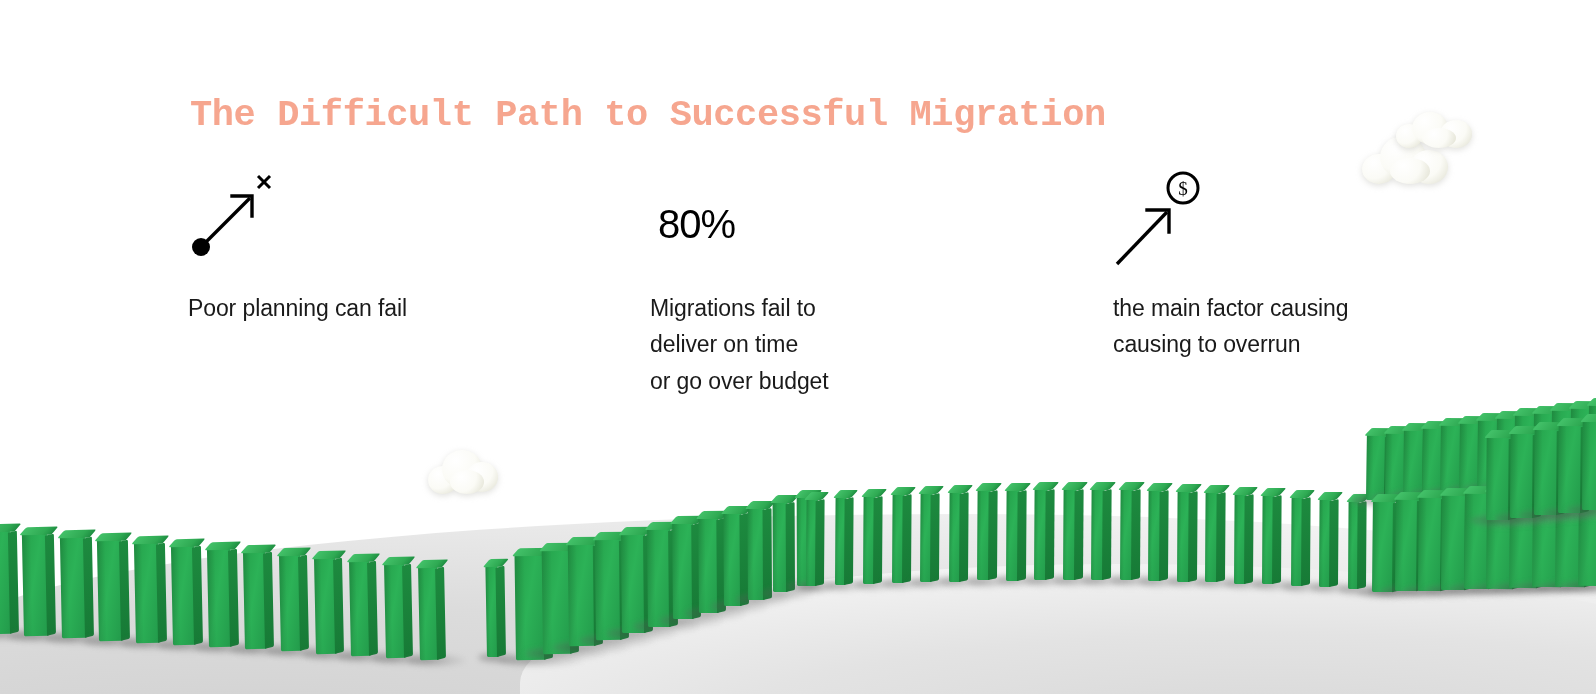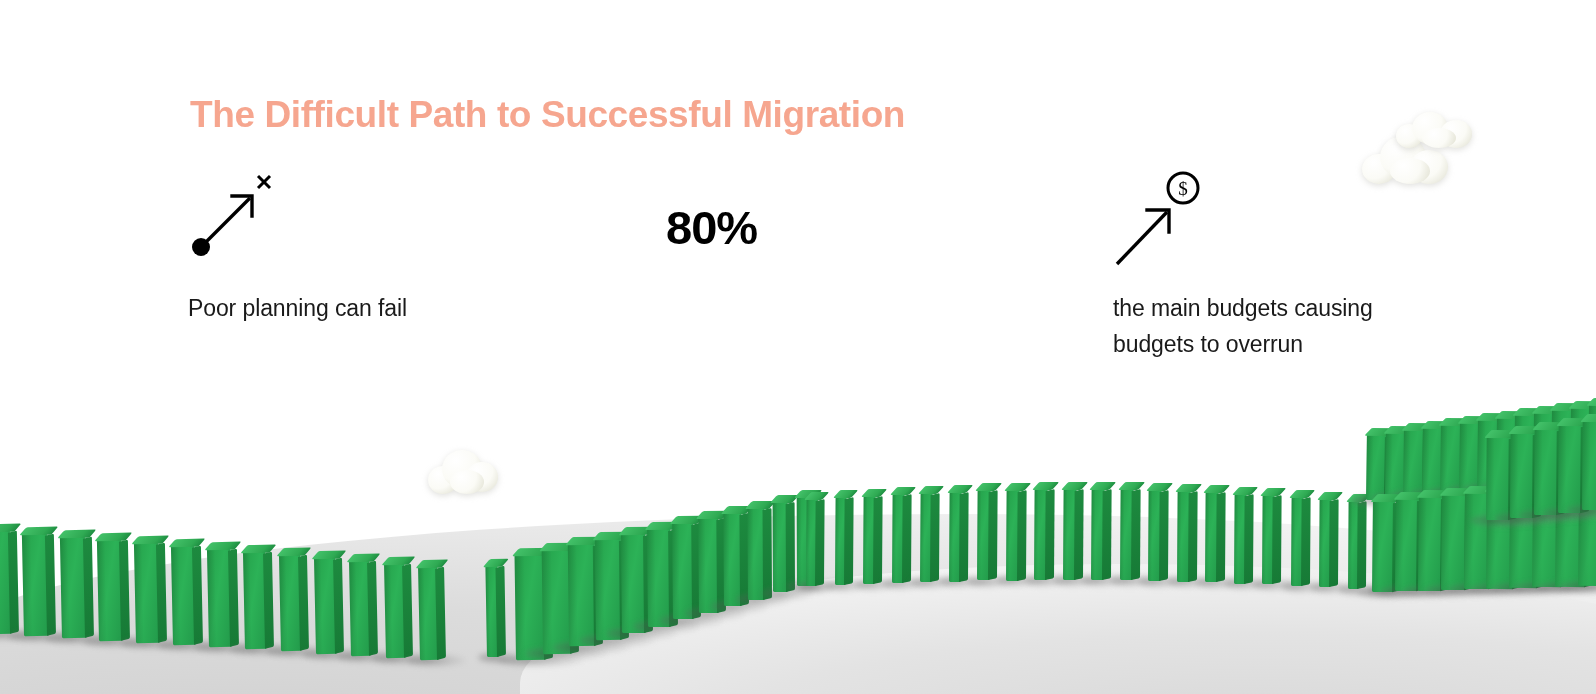--- a/index.html
+++ b/index.html
@@ -29,20 +29,21 @@
   .title {
     position: absolute;
     left: 190px;
     top: 94px;
     font-size: 37px;
     font-weight: bold;
     letter-spacing: -0.4px;
     color: #f6a68f;
     white-space: nowrap;
     line-height: 1.15;
+    font-family: Liberation Mono, monospace;
   }
 
   
   .columns {
     position: absolute;
     left: 0;
     top: 170px;
     width: 1596px;
     height: 240px;
   }
@@ -58,24 +59,24 @@
   .column.col-3 { left: 1113px; }
 
   .col-visual {
     position: relative;
     height: 112px;
     width: 100%;
   }
 
   .stat-number {
     position: absolute;
-    left: 16px;
+    left: 8px;
     top: 34px;
-    font-size: 47px;
-    font-weight: bold;
+    font-size: 40px;
+    font-weight: normal;
     color: #000000;
     letter-spacing: -1px;
     line-height: 1;
   }
 
   .icon-arrow {
     position: absolute;
     left: 0;
     top: 0;
   }
@@ -751,31 +752,36 @@
       </div>
       <div class="col-text">
         <span class="line">Poor planning can fail</span>
       </div>
     </div>
 
     <div class="column col-2">
       <div class="col-visual">
         <div class="stat-number">80%</div>
       </div>
+      <div class="col-text">
+        <span class="line">Migrations fail to</span>
+        <span class="line">deliver on time</span>
+        <span class="line">or go over budget</span>
+      </div>
     </div>
 
     <div class="column col-3">
       <div class="col-visual">
         <svg class="icon-arrow" width="90" height="100" viewBox="0 0 90 100">
           <line x1="4" y1="94" x2="54" y2="42" stroke="#000000" stroke-width="3.4"></line>
           <polyline points="34,40 56,40 56,62" fill="none" stroke="#000000" stroke-width="3.4" stroke-linecap="square" stroke-linejoin="miter"></polyline>
           <circle cx="70" cy="18" r="15" fill="none" stroke="#000000" stroke-width="3"></circle>
           <text x="70" y="25" text-anchor="middle" font-family="'Liberation Serif', serif" font-size="19" fill="#000000">$</text>
         </svg>
       </div>
       <div class="col-text">
-        <span class="line">the main budgets causing</span>
-        <span class="line">budgets to overrun</span>
+        <span class="line">the main factor causing</span>
+        <span class="line">causing to overrun</span>
       </div>
     </div>
 
   </div>
 </div>
 
 </body></html>

